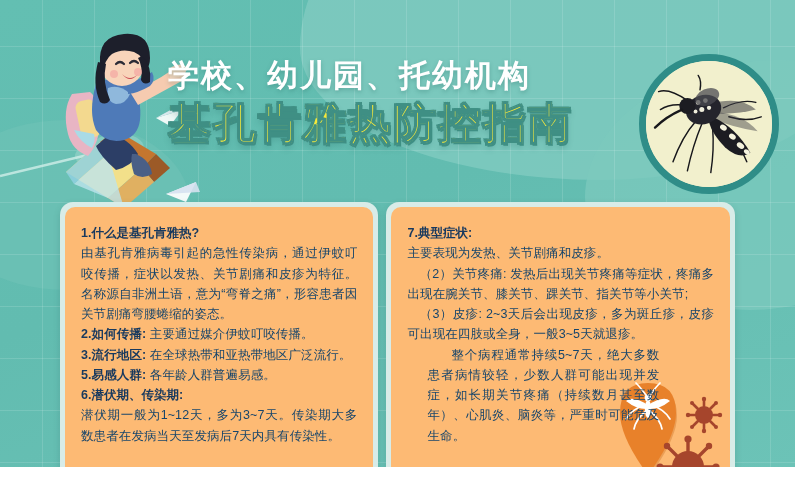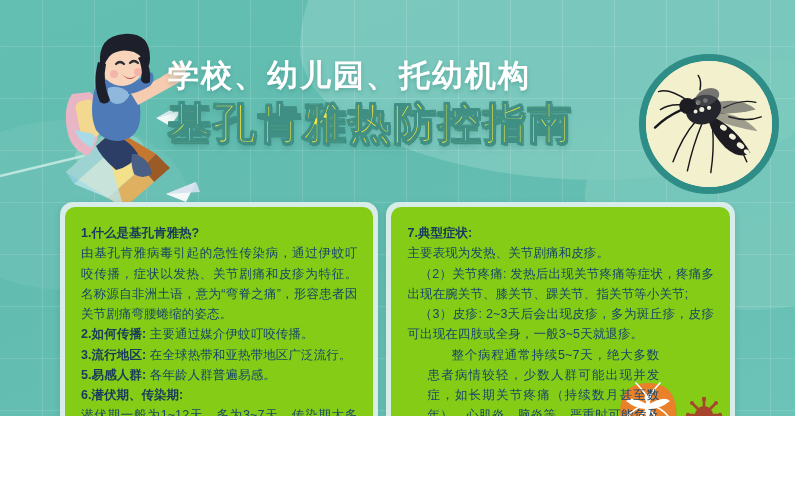--- a/index.html
+++ b/index.html
@@ -8,21 +8,21 @@
     background: #ffffff;
   }
   body {
     font-family: "Liberation Sans", "DejaVu Sans", sans-serif;
   }
 
   
   #poster {
     position: relative;
     width: 795px;
-    height: 416px;
+    height: 467px;
     overflow: hidden;
     background: #63bdb0;
   }
 
   
   .bg-base {
     position: absolute;
     inset: 0;
     background: linear-gradient(160deg, #63bfb2 0%, #62bcb0 45%, #6cc3b7 100%);
   }
@@ -130,21 +130,21 @@
     gap: 8px;
   }
   .panel {
     position: relative;
     background: #d8ece8;
     border-radius: 13px;
     padding: 5px;
     box-shadow: 0 3px 7px rgba(25,80,75,0.18);
   }
   .panel-inner {
-    background: #84cc16;
+    background: #fdba74;
     border-radius: 10px;
     padding: 16px 16px 24px 16px;
     height: 100%;
     box-sizing: border-box;
     position: relative;
     overflow: hidden;
   }
   .panel-left  { width: 318px; height: 278px; }
   .panel-right { width: 349px; height: 290px; }
 

